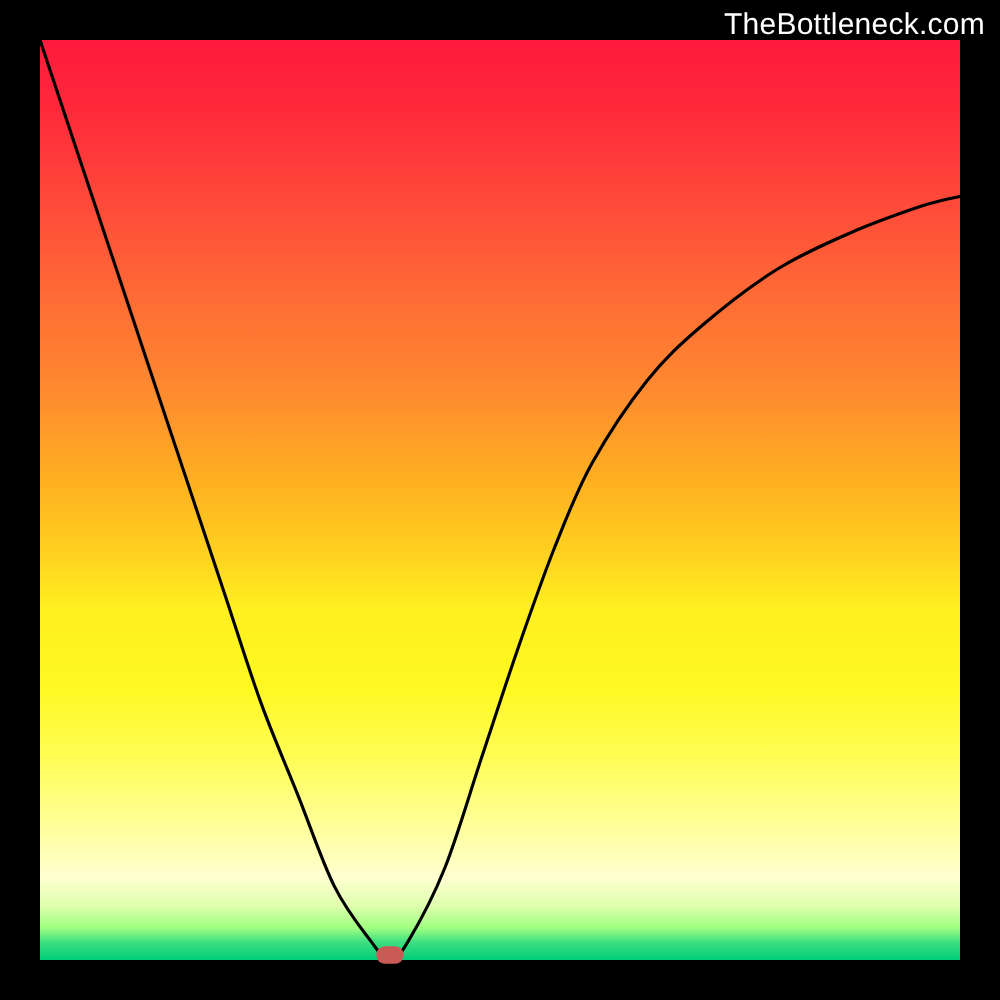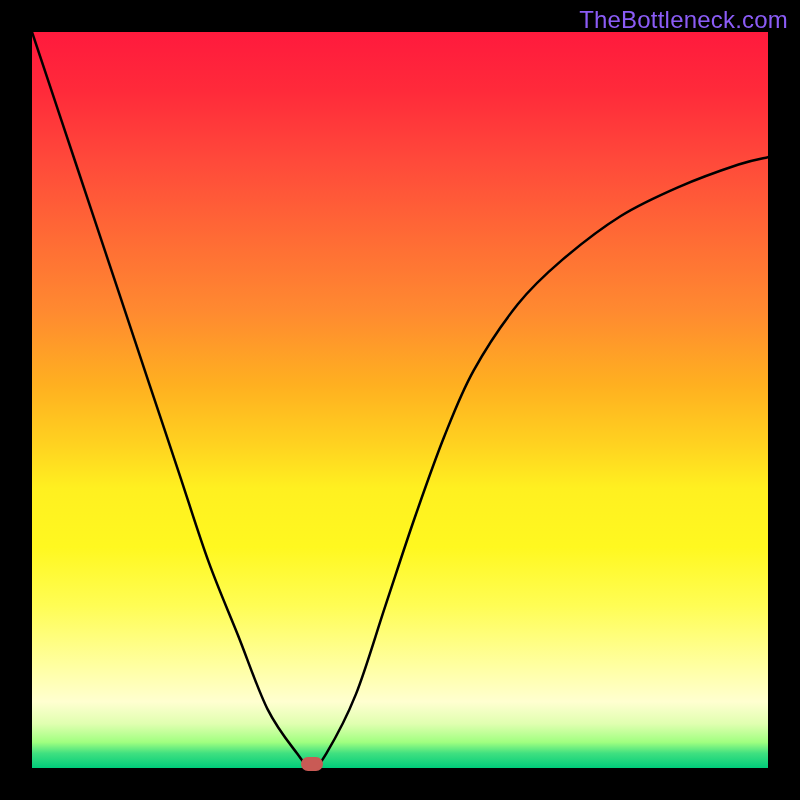--- a/index.html
+++ b/index.html
@@ -33,21 +33,21 @@
       #e0ffb0 94%,
       #a0ff80 96.5%,
       #40e080 98%,
       #00cc7a 100%
     );
   }
   .watermark {
     position: absolute;
     top: 6px;
     right: 12px;
-    color: #8b5cf6;
+    color: #ffffff;
     font-size: 24px;
     font-weight: 400;
     letter-spacing: 0.2px;
     z-index: 5;
   }
   svg.curve {
     position: absolute;
     left: 0;
     top: 0;
     width: 100%;

